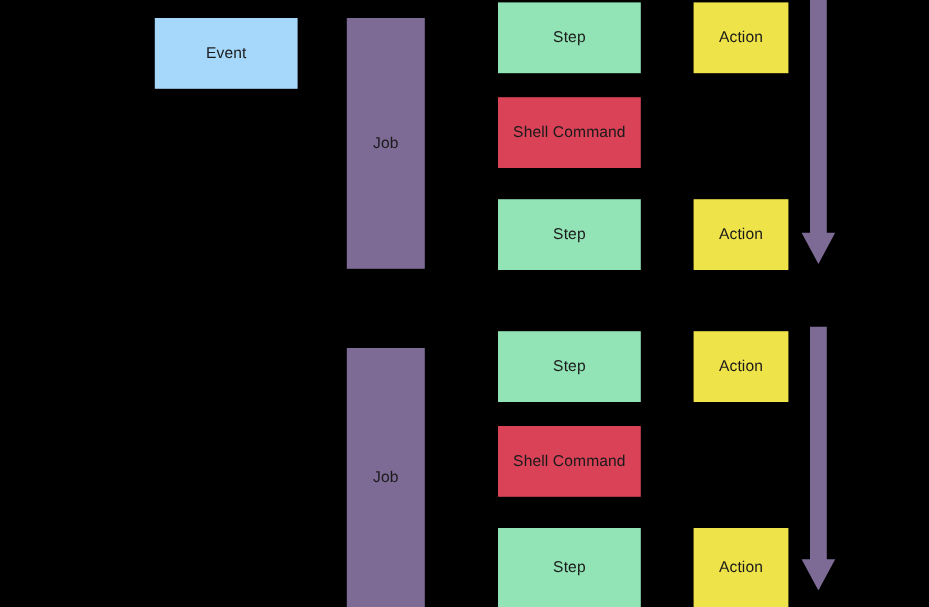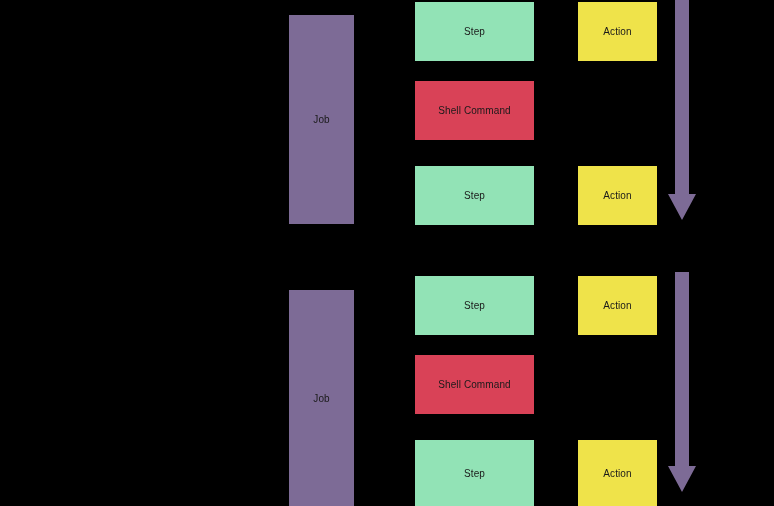--- a/index.html
+++ b/index.html
@@ -15,39 +15,42 @@
     overflow: hidden;
     font-family: "Liberation Sans", sans-serif;
   }
   .node {
     position: absolute;
     display: flex;
     align-items: center;
     justify-content: center;
     box-sizing: border-box;
     color: #1a1a1a;
-    font-size: 10px;
+    font-size: 13px;
     line-height: 1.1;
     letter-spacing: 0.1px;
     text-align: center;
     white-space: nowrap;
     user-select: none;
   }
   .arrow {
     position: absolute;
   }
   .arrow svg {
     display: block;
   }
 </style>
 </head>
 <body>
 
 <div id="canvas">
 
+  <div class="node" style="left: 129px; top: 15px; width: 119px; height: 59px; background: rgb(166, 216, 251); color: rgb(26, 26, 26);">
+    <span>Event</span>
+  </div>
 
   <div class="node" style="left: 289px; top: 15px; width: 65px; height: 209px; background: rgb(125, 107, 150); color: rgb(26, 26, 26);">
     <span>Job</span>
   </div>
 
   <div class="node" style="left: 415px; top: 2px; width: 119px; height: 59px; background: rgb(146, 227, 182); color: rgb(26, 26, 26);">
     <span>Step</span>
   </div>
 
   <div class="node" style="left: 415px; top: 81px; width: 119px; height: 59px; background: rgb(217, 66, 87); color: rgb(26, 26, 26);">

